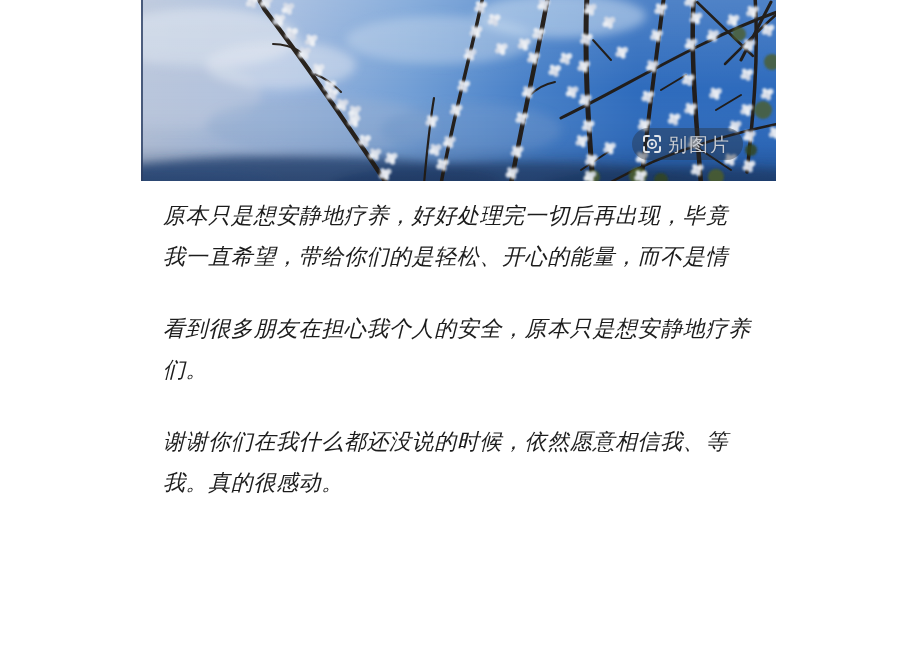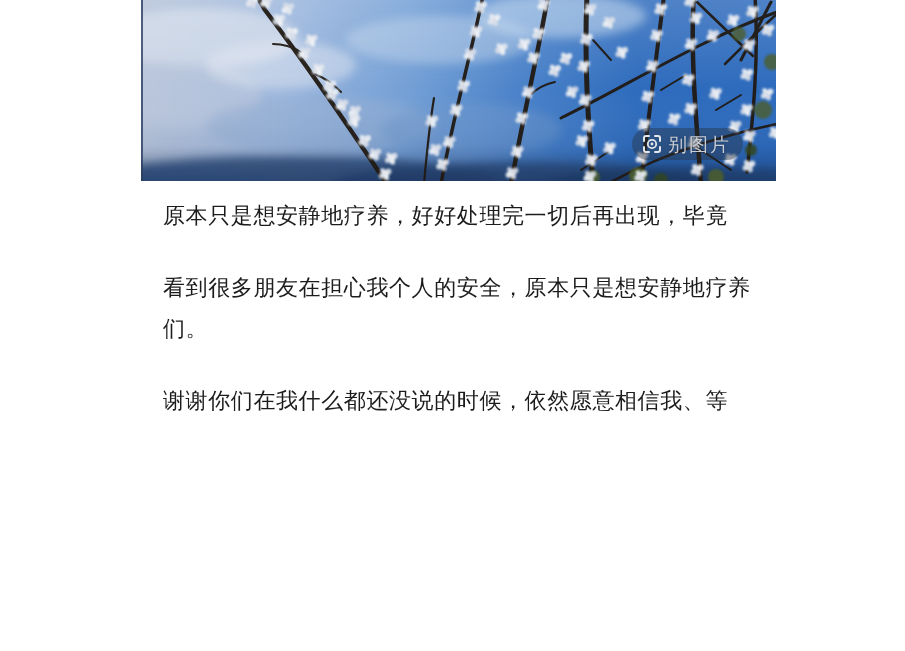--- a/index.html
+++ b/index.html
@@ -14,21 +14,21 @@
     position:absolute;right:33px;bottom:21px;height:32px;
     display:flex;align-items:center;gap:5px;padding:0 12px 0 9px;
     border-radius:17px;background:rgba(40,44,52,0.38);
   }
   .wm-label{font-size:19px;color:#c9cdd4;letter-spacing:2px;line-height:1;text-shadow:0 0 2px rgba(0,0,0,.35);}
   .article{padding:14px 22px 0 22px;}
   .para{
     margin:0 0 31px 0;font-size:22px;line-height:41px;color:#1c1c1c;
     font-weight:500;letter-spacing:0.6px;
   }
-  .t-line{display:block;white-space:nowrap;}
+  .t-line{display:block;white-space:nowrap;font-style:italic;}
 </style>
 </head>
 <body>
 
 <div class="content-column">
 
   <div class="photo">
     <svg width="635" height="181" viewBox="0 0 635 181" aria-hidden="true">
       <defs>
         <linearGradient id="sky" x1="0" y1="0" x2="1" y2="0">
@@ -516,23 +516,25 @@
           <circle cx="11" cy="11" r="1.4" fill="#e3e6ea"></circle>
         </svg>
       </span>
       <span class="wm-label">别图片</span>
     </div>
   </div>
 
   <div class="article">
     <p class="para">
       <span class="t-line">原本只是想安静地疗养，好好处理完一切后再出现，毕竟</span>
+      <span class="t-line">我一直希望，带给你们的是轻松、开心的能量，而不是情</span>
     </p>
     <p class="para">
       <span class="t-line">看到很多朋友在担心我个人的安全，原本只是想安静地疗养</span>
       <span class="t-line">们。</span>
     </p>
     <p class="para">
       <span class="t-line">谢谢你们在我什么都还没说的时候，依然愿意相信我、等</span>
+      <span class="t-line">我。真的很感动。</span>
     </p>
   </div>
 
 </div>
 
 </body></html>

